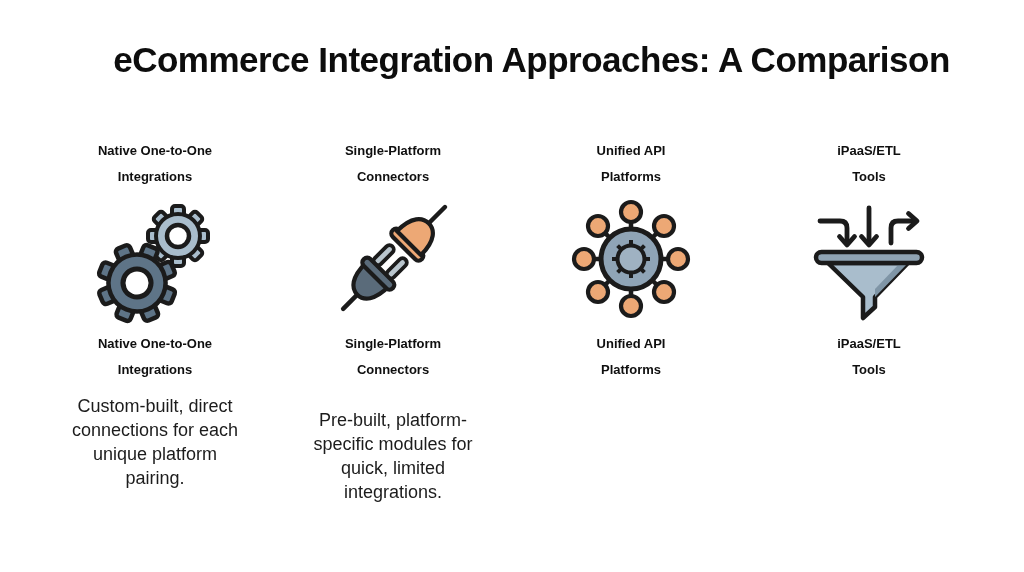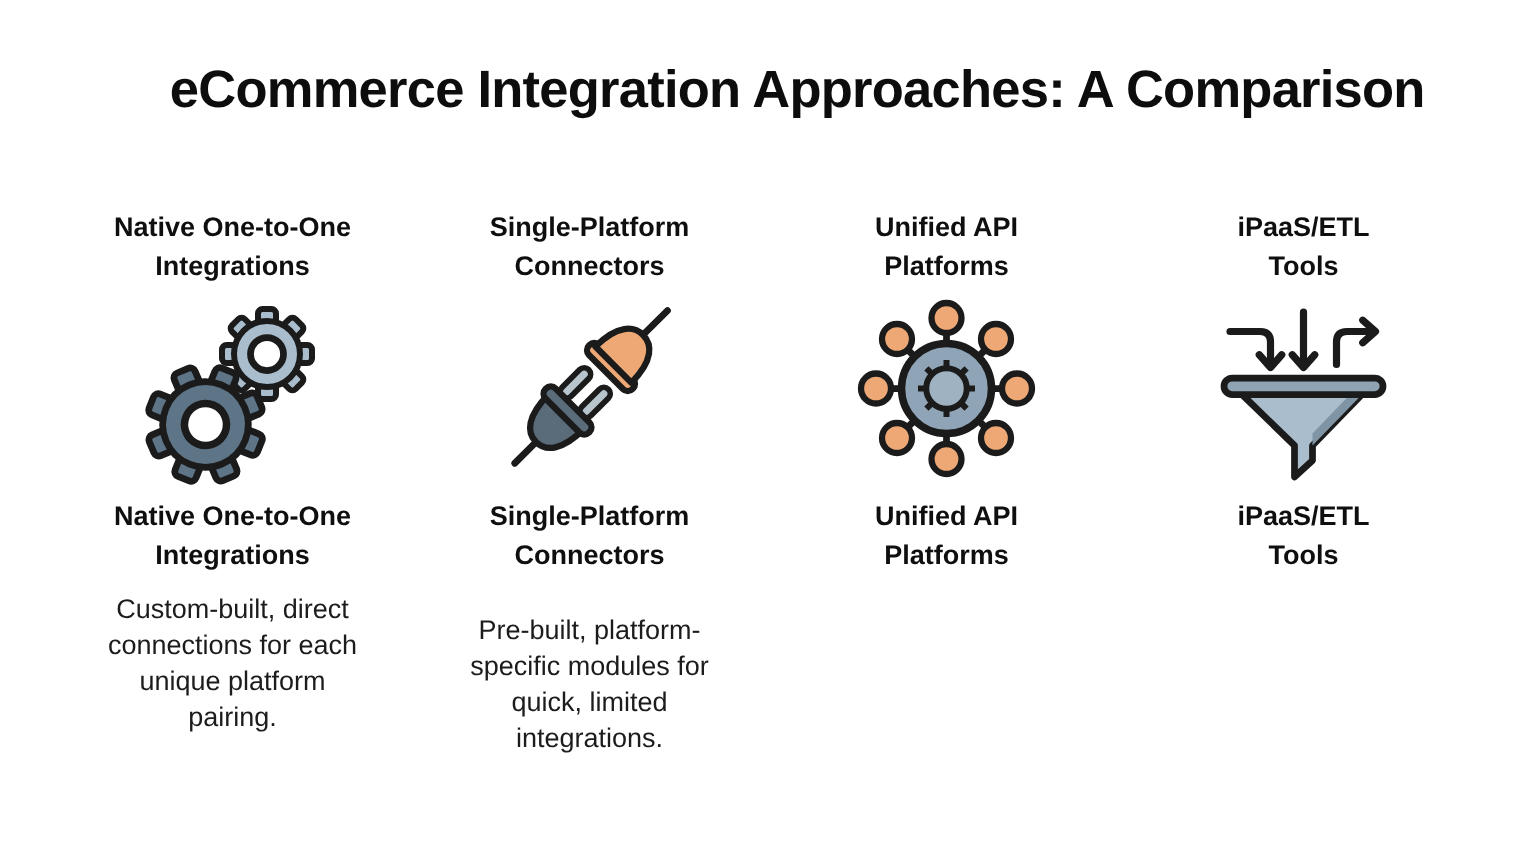--- a/index.html
+++ b/index.html
@@ -21,21 +21,21 @@
     padding-left: 39px;
   }
   .columns {
     margin-top: 58px;
     margin-left: 36px;
     display: grid;
     grid-template-columns: repeat(4, 238px);
   }
   .col { text-align: center; }
   .col-title {
-    font-size: 18px;
+    font-size: 13px;
     line-height: 26px;
     font-weight: 700;
     color: #0f0f0f;
   }
   .col-title span { display: block; white-space: nowrap; }
   .icon-wrap {
     height: 132px;
     margin: 5px auto 4px auto;
     display: flex;
     align-items: center;

